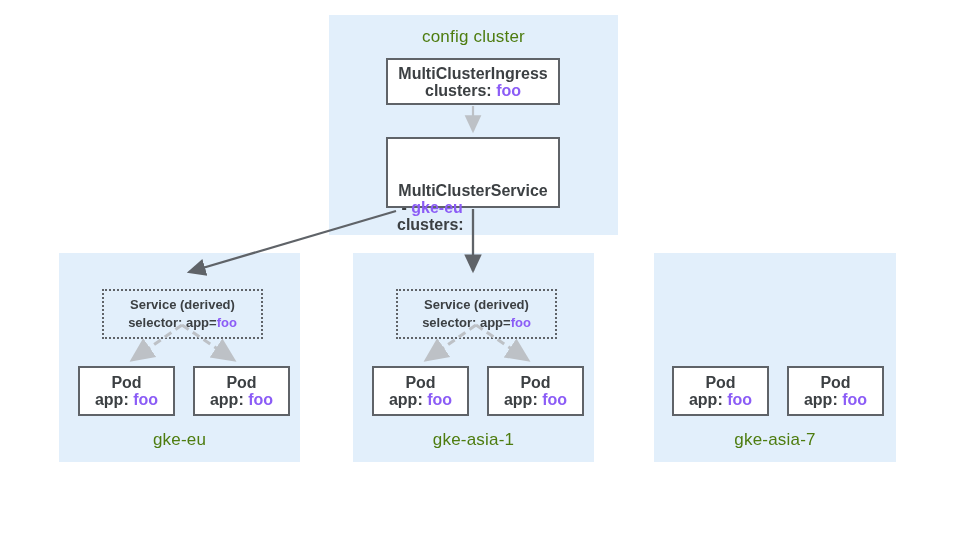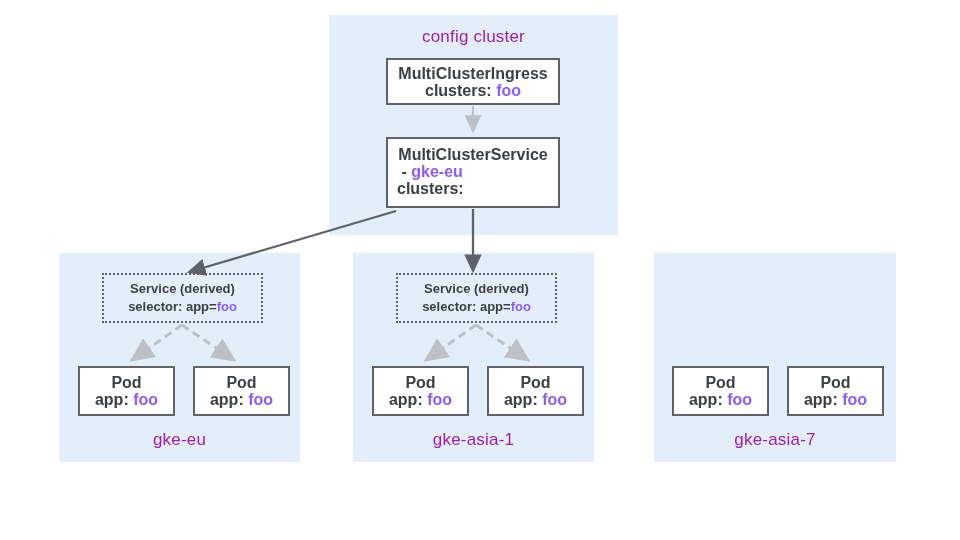--- a/index.html
+++ b/index.html
@@ -15,21 +15,21 @@
 
   
   .panel{
     position:absolute;
     background:#e2effb;
   }
   .panel-title{
     position:absolute;
     left:0;right:0;
     text-align:center;
-    color:#a21caf;
+    color:#4d7c0f;
     font-size:17px;
     letter-spacing:.2px;
     white-space:nowrap;
   }
 
   
   .box{
     position:absolute;
     background:#ffffff;
     border:2px solid #5f6368;
@@ -47,41 +47,42 @@
   .box .hdr{font-weight:bold;}
   .box .ln{font-weight:bold;}
   .blue{color:#8b5cf6;font-weight:bold;}
 
   
   .mcs{
     align-items:stretch;
     justify-content:flex-start;
     padding:7px 0 0 0;
   }
-  .mcs .hdr{text-align:center;display:block;width:100%;}
+  .mcs .hdr{text-align:center;display:block;width:100%;margin-top:36px;}
   .mcs .list{
     padding-left:9px;
     text-align:left;
   }
 
   
   .dotted{
     position:absolute;
     background:transparent;
     border:2px dotted #5f6368;
     box-sizing:border-box;
     display:flex;
     flex-direction:column;
     align-items:center;
     justify-content:center;
     color:#3c4043;
     font-size:13px;
     font-weight:bold;
     line-height:18px;
     text-align:center;
+    margin-top:16px;
   }
 
   
   #arrows{
     position:absolute;
     left:0;top:0;
     width:960px;height:540px;
     pointer-events:none;
   }
 </style>

